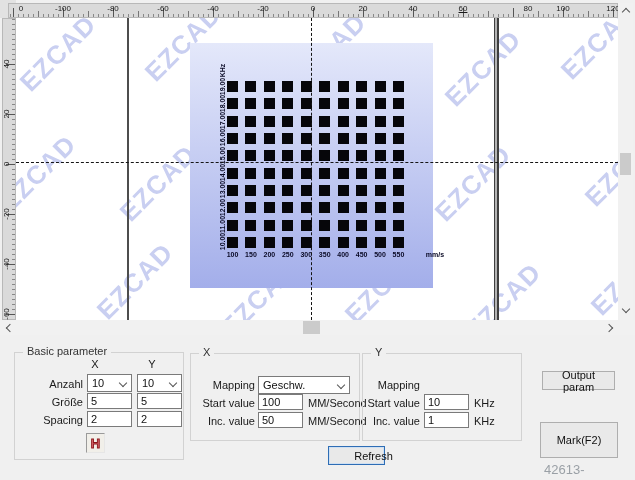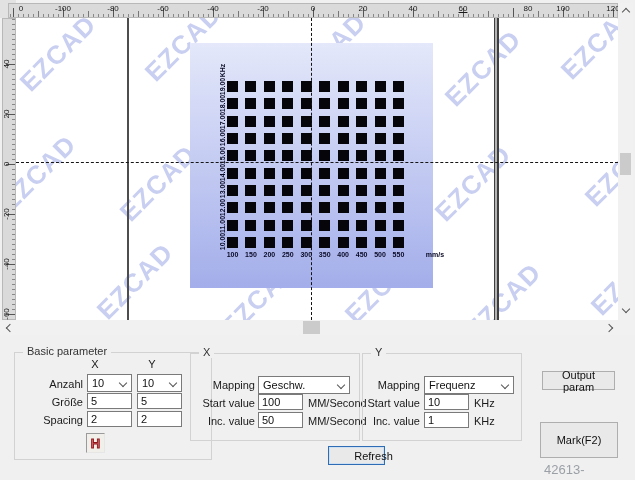--- a/index.html
+++ b/index.html
@@ -258,21 +258,21 @@
     <span class="chev up" style="left:5px;top:6px;"></span>
     <div class="thumb" style="left:2px;top:150px;width:11px;height:22px;"></div>
     <span class="chev down" style="left:5px;top:303px;"></span>
   </div>
   <div class="hscroll">
     <span class="chev left" style="left:7px;top:5px;"></span>
     <div class="thumb" style="left:303px;top:1px;width:17px;height:13px;"></div>
     <span class="chev right" style="left:606px;top:5px;"></span>
   </div>
 
-  <div class="gb" style="left:14px;top:352px;width:198px;height:108px;">
+  <div class="gb" style="left:14px;top:352px;width:170px;height:108px;">
     <span class="legend">Basic parameter</span>
   </div>
   <div class="plab" style="left:85px;top:358px;width:20px;text-align:center;">X</div>
   <div class="plab" style="left:142px;top:358px;width:20px;text-align:center;">Y</div>
 
   <div class="plab r" style="left:20px;top:378px;width:63px;">Anzahl</div>
   <div class="combo" style="left:87px;top:374px;width:45px;height:18px;">
     <span class="val">10</span>
     <span class="chev down"></span>
   </div>
@@ -303,24 +303,20 @@
   <input class="tbox" style="left: 258px; top: 394px; width: 45px; height: 16px;" value="100">
   <div class="plab" style="left:308px;top:397px;">MM/Second</div>
   <div class="plab r" style="left:150px;top:415px;width:105px;">Inc. value</div>
   <input class="tbox" style="left: 258px; top: 412px; width: 45px; height: 16px;" value="50">
   <div class="plab" style="left:308px;top:415px;">MM/Second</div>
 
   <div class="gb" style="left:362px;top:353px;width:160px;height:88px;">
     <span class="legend">Y</span>
   </div>
   <div class="plab r" style="left:330px;top:379px;width:90px;">Mapping</div>
-  <div class="combo" style="left:424px;top:376px;width:90px;height:18px;">
-    <span class="val">Frequenz</span>
-    <span class="chev down"></span>
-  </div>
   <div class="plab r" style="left:330px;top:397px;width:90px;">Start value</div>
   <input class="tbox" style="left: 424px; top: 394px; width: 45px; height: 16px;" value="10">
   <div class="plab" style="left:474px;top:397px;">KHz</div>
   <div class="plab r" style="left:330px;top:415px;width:90px;">Inc. value</div>
   <input class="tbox" style="left: 424px; top: 412px; width: 45px; height: 16px;" value="1">
   <div class="plab" style="left:474px;top:415px;">KHz</div>
 
   <button class="btn" style="left:542px;top:371px;width:73px;height:19px;">Output param</button>
   <button class="btn" style="left:540px;top:422px;width:78px;height:36px;">Mark(F2)</button>
   <button class="btn focusd" style="left:328px;top:446px;width:57px;height:19px;">Refresh</button>

